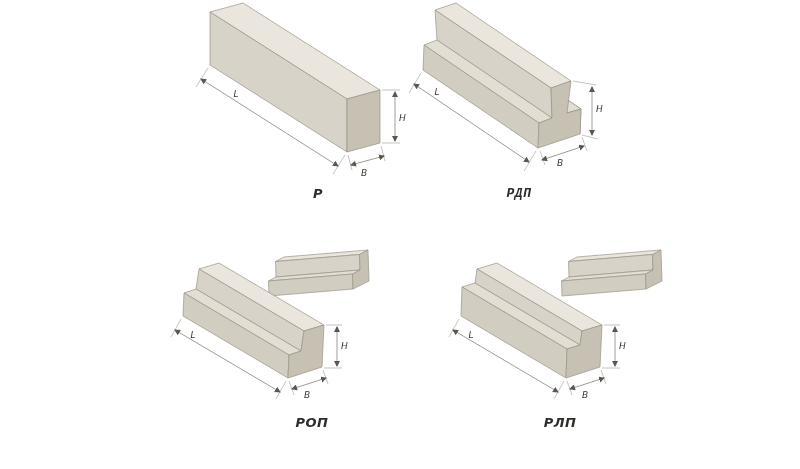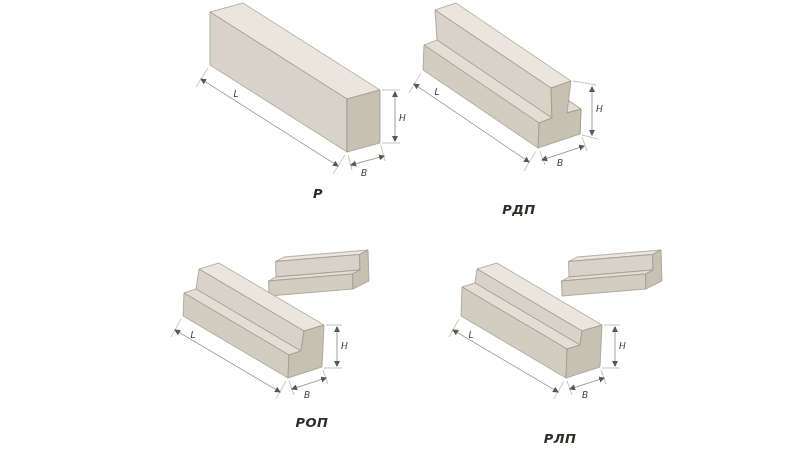--- a/index.html
+++ b/index.html
@@ -135,17 +135,17 @@
     <text class="dim" x="619" y="349" text-anchor="start">H</text>
 
     <line class="ext-line" x1="567" y1="381" x2="572" y2="395"></line>
     <line class="ext-line" x1="601" y1="370" x2="606" y2="384"></line>
     <line class="dim-line" x1="570" y1="389" x2="604" y2="378" marker-start="url(#arrS)" marker-end="url(#arrE)"></line>
     <text class="dim" x="585" y="398" text-anchor="middle">B</text>
   </g>
 </svg>
 
 <div class="caption" style="left:288px;top:186px;width:60px;">Р</div>
-<div class="caption" style="left:479px;top:202px;width:80px;">РДП</div>
+<div class="caption" style="left:479px;top:186px;width:80px;font-family:Liberation Mono, monospace;">РДП</div>
 <div class="caption" style="left:272px;top:415px;width:80px;">РОП</div>
-<div class="caption" style="left:520px;top:415px;width:80px;margin-top:16px;">РЛП</div>
+<div class="caption" style="left:520px;top:415px;width:80px;">РЛП</div>
 
 </div>
 
 </body></html>

